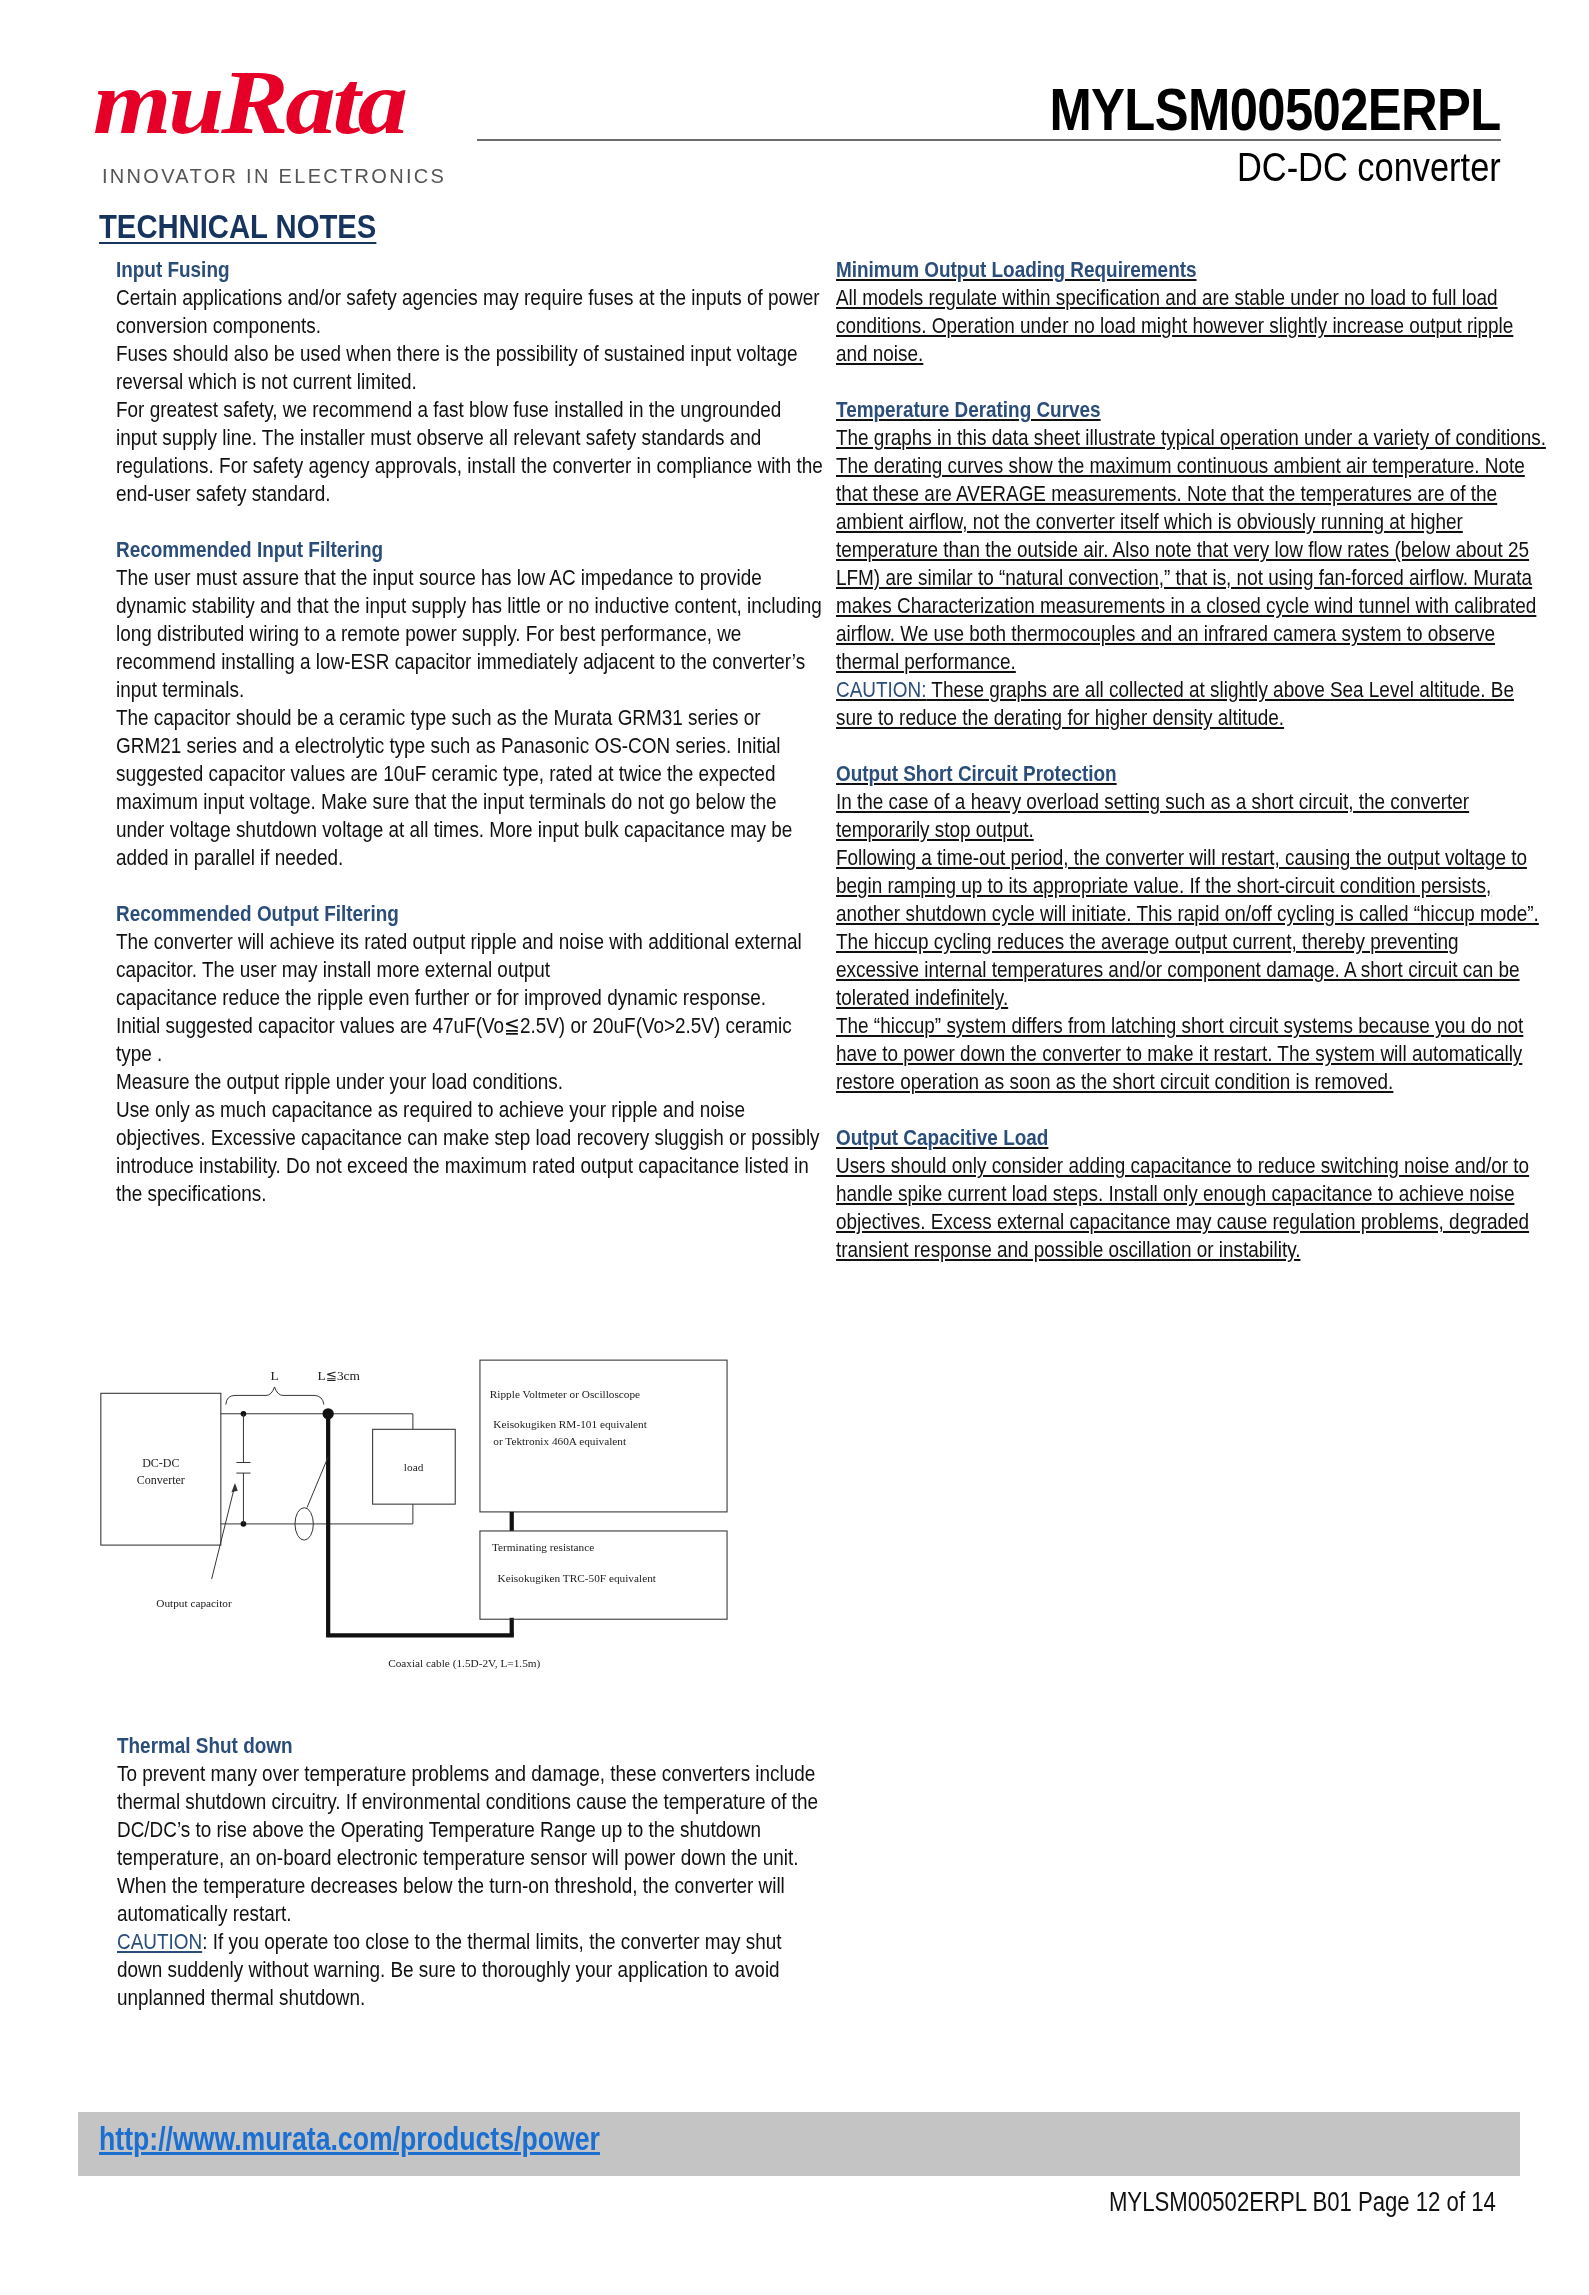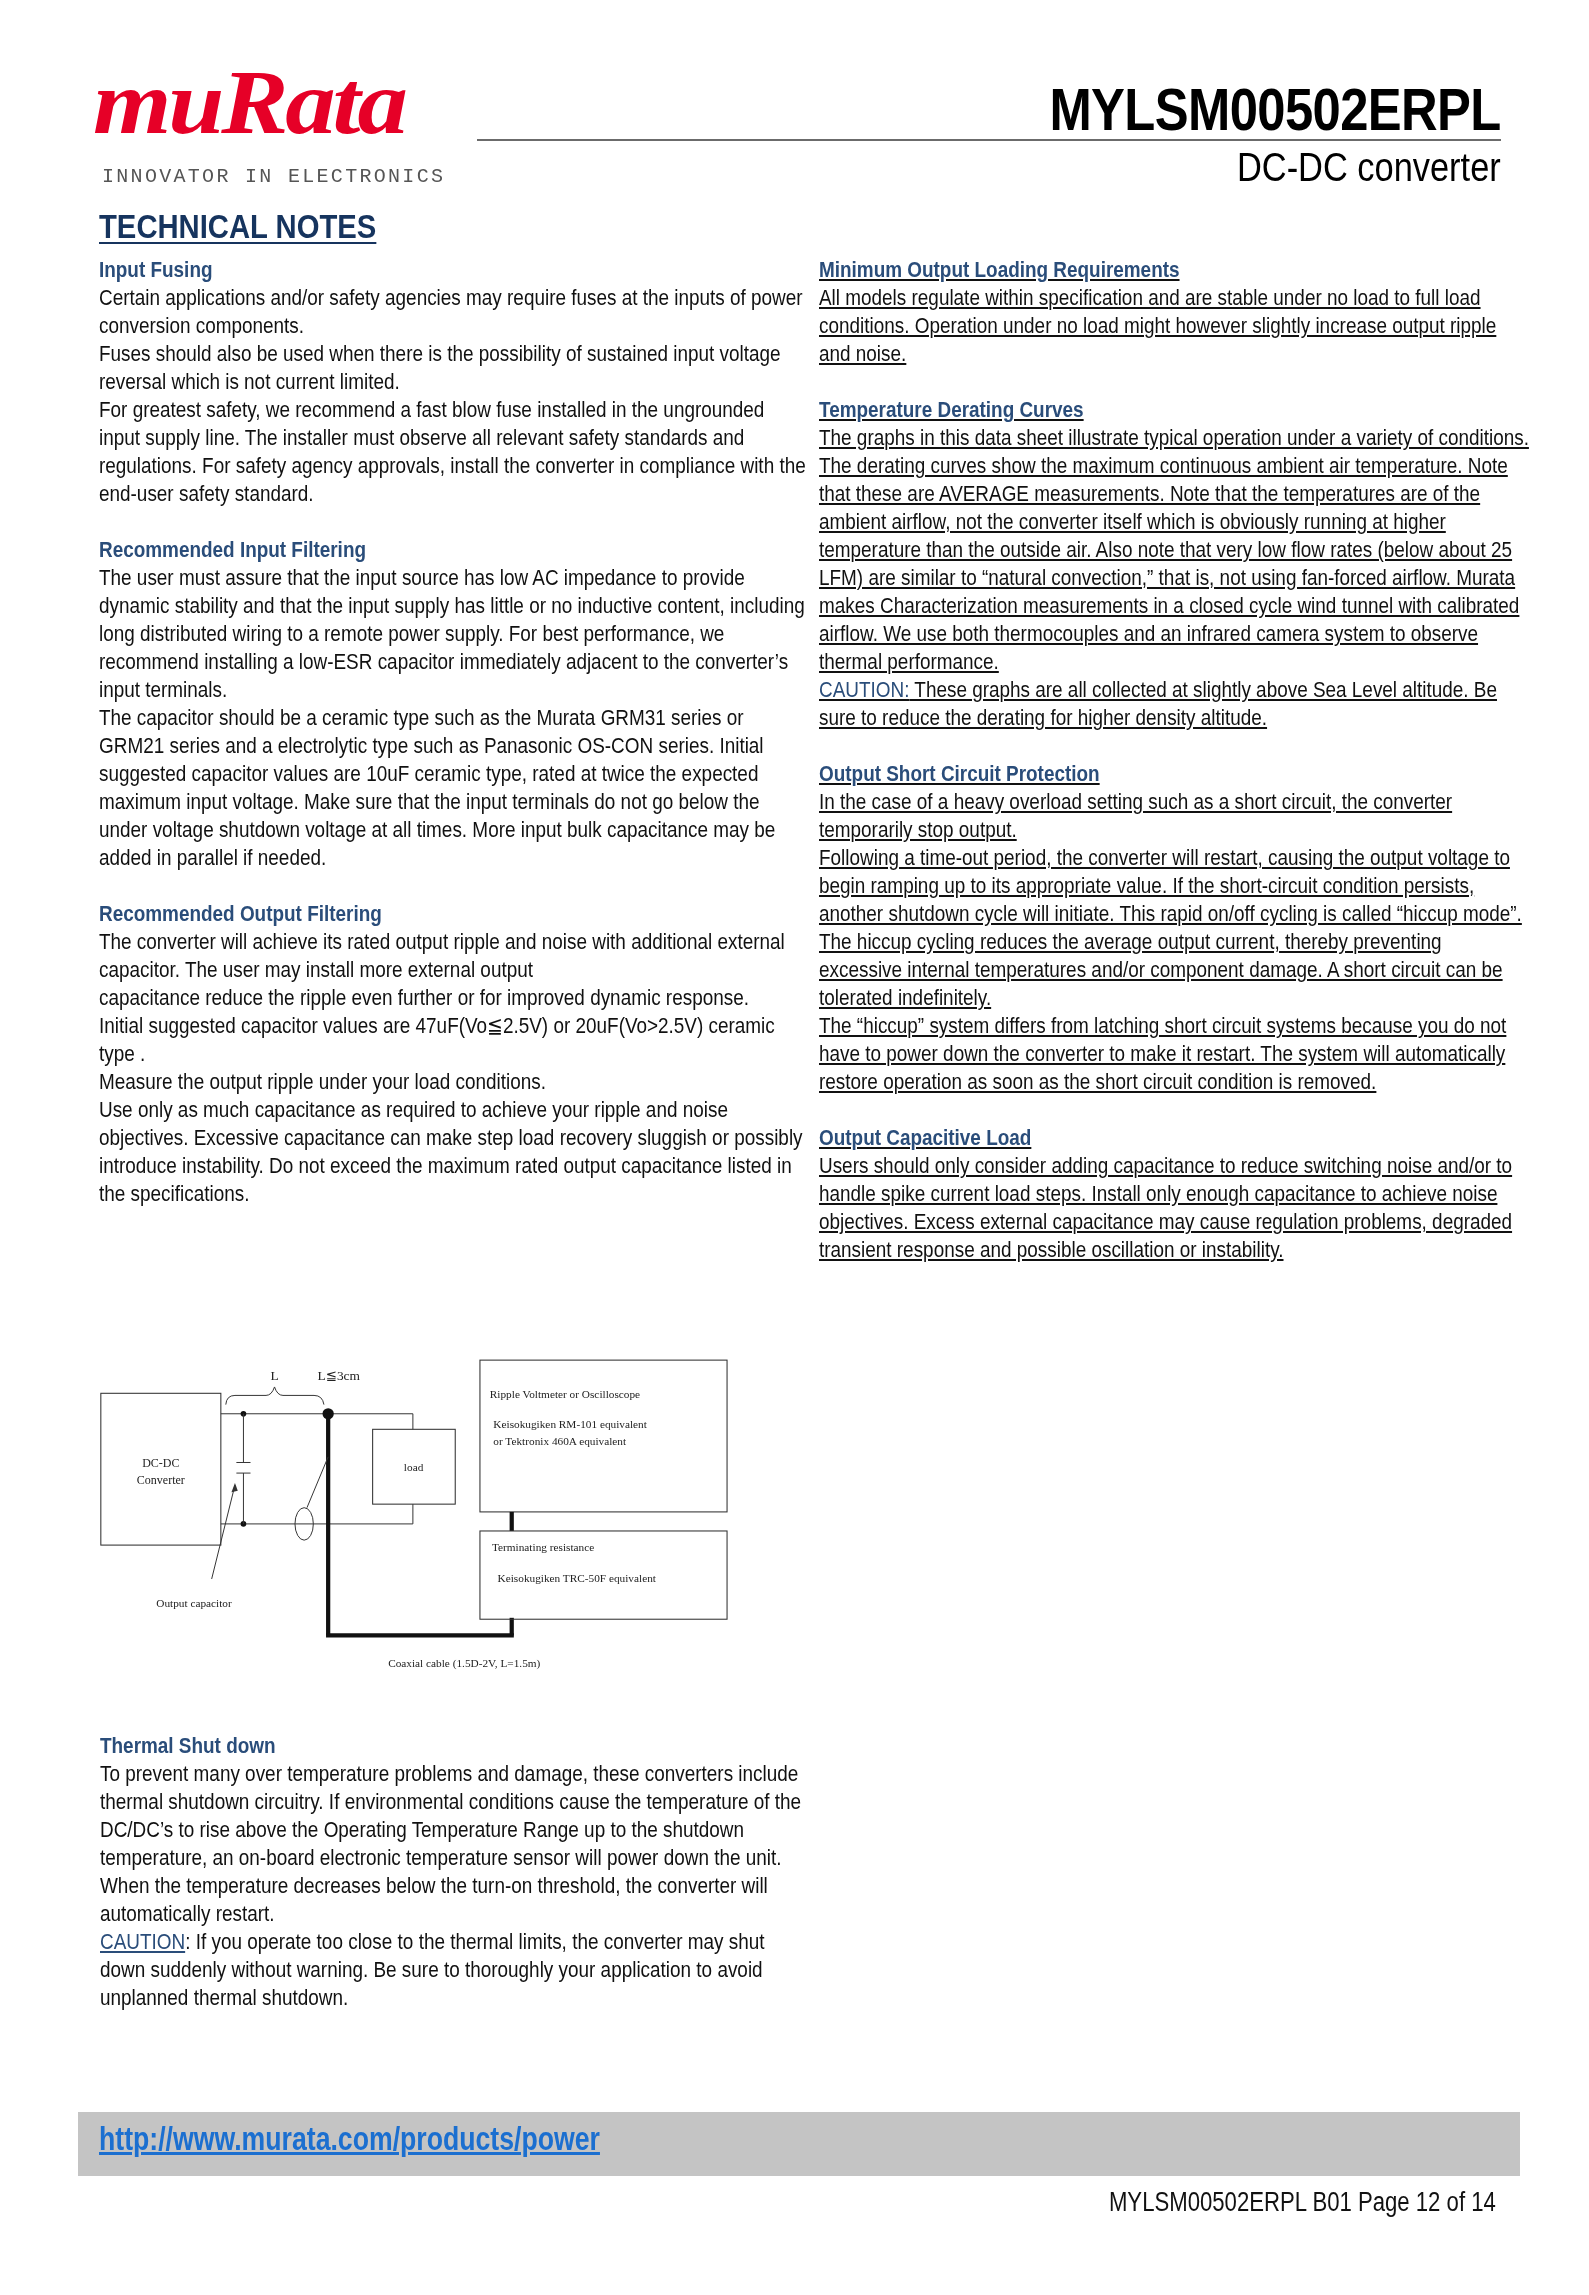--- a/index.html
+++ b/index.html
@@ -6,36 +6,36 @@
   body { width:1589px; height:2295px; position:relative; overflow:hidden;
          font-family:"Liberation Sans", sans-serif; color:#111; }
   .abs { position:absolute; }
 
   
   #logo { left:93px; top:58px; width:332px; height:99px; }
   #logo .brand { font-family:"Liberation Serif", serif; font-style:italic; font-weight:bold;
     color:#e60027; font-size:90px; line-height:90px; letter-spacing:-2.8px;
     transform:scaleX(1.12); transform-origin:left top; display:block; }
   #tagline { left:102px; top:165px; font-size:20px; letter-spacing:2.3px; color:#555;
-    font-family:Liberation Mono, monospace; }
+    font-family:Liberation Sans, sans-serif; }
   #doc-title { right:88px; top:76px; font-size:59px; font-weight:bold; letter-spacing:-0.7px;
     transform:scaleX(0.86); transform-origin:right top; white-space:nowrap; color:#000; }
   #header-rule { left:477px; top:139px; width:1024px; height:2.1px; background:#6b6b6b; }
   #doc-subtitle { right:88px; top:145px; font-size:40px; transform:scaleX(0.86);
     transform-origin:right top; white-space:nowrap; color:#000; }
 
   #section-heading { left:99px; top:209px; font-size:32.5px; font-weight:bold; color:#16345e;
     text-decoration:underline; text-decoration-thickness:2.1px; text-underline-offset:4.2px;
     transform:scaleX(0.9); transform-origin:left top; }
 
   
   .col { position:absolute; width:770px; }
   #col-left { left:99px; top:256px; }
   #col-right { left:819px; top:256px;text-decoration:underline; }
-  .sec { margin:0 0 28px 0; }
+  .sec { margin:0 0 28px 17px; }
   .sec h3 { margin:0; font-size:22px; font-weight:bold; color:#2a4d7a; line-height:28px;
     transform:scaleX(0.86); transform-origin:left top; white-space:nowrap; }
   .sec p { margin:0; font-size:22px; line-height:28px; color:#111;
     transform:scaleX(0.86); transform-origin:left top; width:826px; }
   .caution { color:#2a4d7a; }
   .caution.ul { text-decoration:underline; }
 
   
   #diagram { left:95px; top:1346px; width:664px; height:353px; }
   #diagram text { font-family:"Liberation Serif", serif; fill:#222; }

